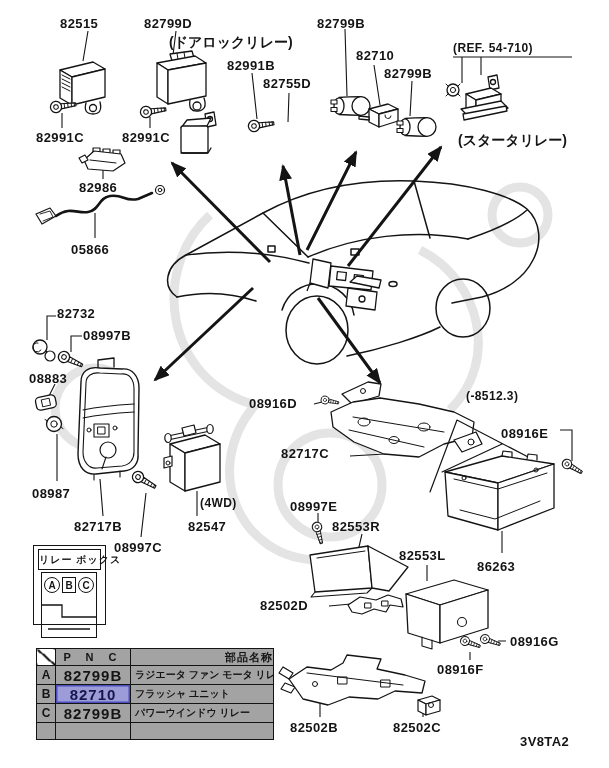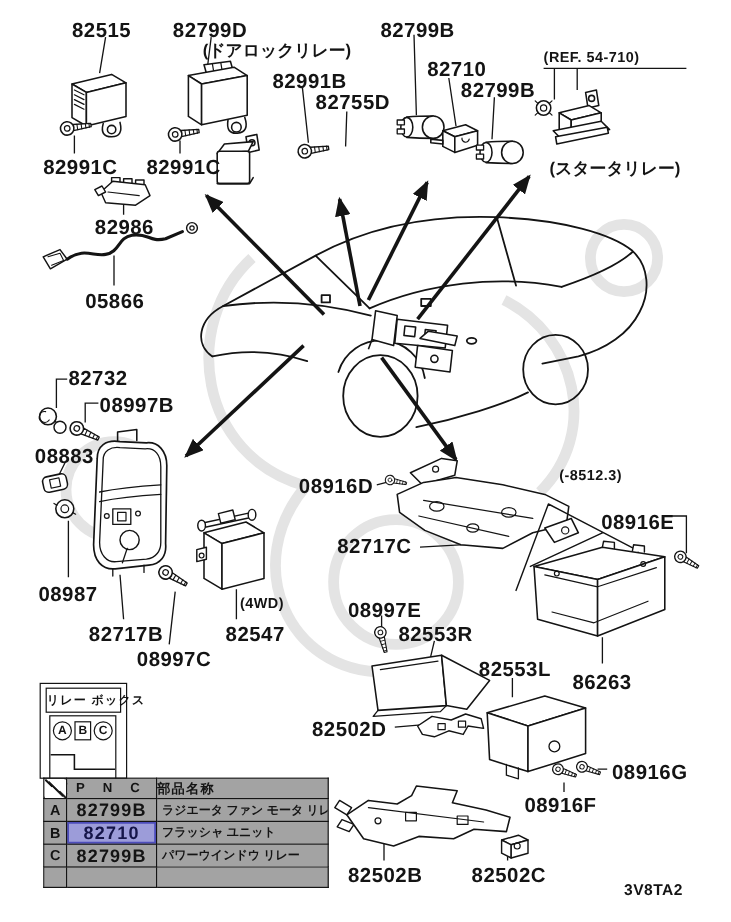--- a/index.html
+++ b/index.html
@@ -2,40 +2,40 @@
 <html style="--line: #141414; --hl-bg: #9c9cd9; --hl-border: #4d4dbb; --wm: #e4e4e4; --bg: #ffffff;"><head>
 <meta charset="utf-8">
 <style>
   :root{
     --line:#141414; --hl-bg:#9c9cd9; --hl-border:#4d4dbb; --wm:#e4e4e4; --bg:#ffffff;
   }
   html,body{margin:0;padding:0;background:#fff;}
   #stage{position:relative;width:609px;height:768px;background:var(--bg);overflow:hidden;
          font-family:"Liberation Sans","DejaVu Sans",sans-serif;color:var(--line);}
   #art{position:absolute;left:0;top:0;}
-  .lbl{position:absolute;font-size:17px;font-weight:bold;letter-spacing:0.4px;white-space:nowrap;line-height:1;}
+  .lbl{position:absolute;font-size:13px;font-weight:bold;letter-spacing:0.4px;white-space:nowrap;line-height:1;}
   .lbl.jp{font-size:14px;letter-spacing:0;}
   .lbl.mid{font-size:12px;}
   .lbl.small{font-size:13px;}
   
-  .legend{position:absolute;left:33px;top:545px;width:73px;height:80px;border:1.6px solid var(--line);background:#fff;box-sizing:border-box;margin-top:24px;}
+  .legend{position:absolute;left:33px;top:545px;width:73px;height:80px;border:1.6px solid var(--line);background:#fff;box-sizing:border-box;}
   .legend-title{margin:3px 4px 0 4px;border:1.4px solid var(--line);font-size:10px;font-weight:bold;text-align:center;padding:3px 0 2px 0;letter-spacing:1px;white-space:nowrap;}
   .legend-inner{position:absolute;left:7px;top:26px;width:56px;height:66px;border:1.4px solid var(--line);box-sizing:border-box;}
   .slots{display:flex;justify-content:space-between;align-items:center;padding:4px 2px 0 2px;}
   .slot{display:inline-flex;align-items:center;justify-content:center;font-size:10px;font-weight:bold;border:1.5px solid var(--line);box-sizing:border-box;}
   .slot.circle{width:16px;height:16px;border-radius:50%;}
   .slot.square{width:14px;height:16px;}
   .legend-step{position:absolute;left:0;top:20px;}
   
   .ptable{position:absolute;left:36px;top:648px;width:237px;border-collapse:collapse;table-layout:fixed;}
   .ptable td,.ptable th{border:1.6px solid var(--line);padding:0;box-sizing:border-box;background:#a3a3a3;}
   .ptable th{height:17px;font-size:11px;font-weight:bold;}
   .c-key{width:19px;}
   .c-pnc{width:75px;letter-spacing:6px;text-align:center;}
-  .c-name{width:143px;text-align:left;letter-spacing:1px;}
+  .c-name{width:143px;text-align:right;letter-spacing:1px;}
   .ptable td{height:19px;}
   td.key{font-size:12px;font-weight:bold;text-align:center;}
   td.pnc{font-size:15px;font-weight:bold;text-align:center;letter-spacing:1px;}
   td.pnc.hl{background:var(--hl-bg);box-shadow:inset 0 0 0 1.5px var(--hl-border);color:#16164a;}
   td.nm{font-size:10px;font-weight:bold;padding-left:4px;white-space:nowrap;overflow:hidden;}
   tr.empty td{height:17px;}
 </style>
 </head>
 <body>
 

